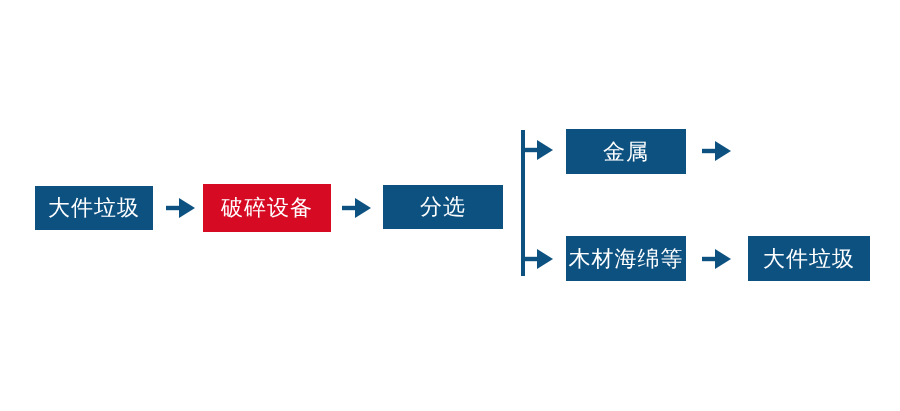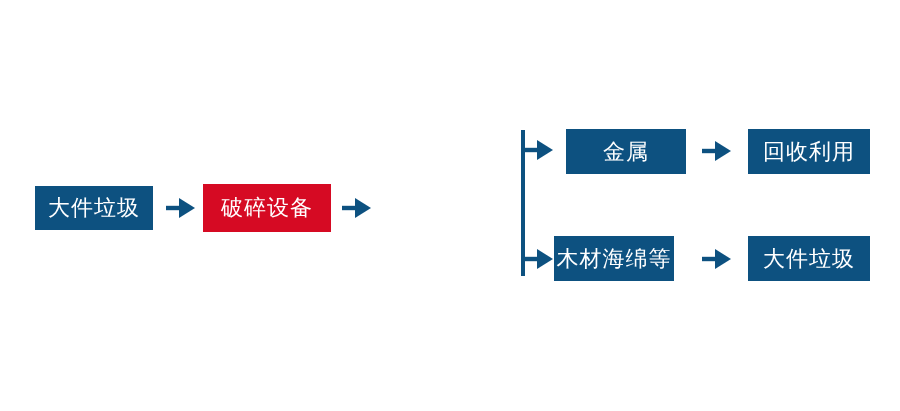--- a/index.html
+++ b/index.html
@@ -54,20 +54,21 @@
 
   <div class="node node-red" style="left: 203px; top: 184px; width: 128px; height: 48px; background: rgb(214, 10, 35);">破碎设备</div>
 
   <div class="arrow" style="left:342px; top:197px;">
     <svg viewBox="0 0 30 22" xmlns="http://www.w3.org/2000/svg">
       <rect x="0" y="8.8" width="17" height="4.4" fill="currentColor"></rect>
       <polygon points="13,1 29,11 13,21" fill="currentColor"></polygon>
     </svg>
   </div>
 
+  <div class="node node-blue" style="left: 383px; top: 185px; width: 120px; height: 44px; background: rgb(13, 81, 128);">分选</div>
 
   <div class="vline" style="left:521px; top:130px; width:4px; height:146px;"></div>
 
   <div class="arrow" style="left:524px; top:139px;">
     <svg viewBox="0 0 30 22" xmlns="http://www.w3.org/2000/svg">
       <rect x="0" y="8.8" width="17" height="4.4" fill="currentColor"></rect>
       <polygon points="13,1 29,11 13,21" fill="currentColor"></polygon>
     </svg>
   </div>
 
@@ -80,23 +81,22 @@
 
   <div class="node node-blue" style="left: 566px; top: 129px; width: 120px; height: 45px; background: rgb(13, 81, 128);">金属</div>
 
   <div class="arrow" style="left:702px; top:140px;">
     <svg viewBox="0 0 30 22" xmlns="http://www.w3.org/2000/svg">
       <rect x="0" y="8.8" width="17" height="4.4" fill="currentColor"></rect>
       <polygon points="13,1 29,11 13,21" fill="currentColor"></polygon>
     </svg>
   </div>
 
-  <div class="node node-blue" style="left: 748px; top: 129px; width: 122px; height: 45px; background: rgb(13, 81, 128);">回收利用</div>
 
-  <div class="node node-blue" style="left: 554px; top: 236px; width: 120px; height: 45px; background: rgb(13, 81, 128);">木材海绵等</div>
+  <div class="node node-blue" style="left: 566px; top: 236px; width: 120px; height: 45px; background: rgb(13, 81, 128);">木材海绵等</div>
 
   <div class="arrow" style="left:702px; top:248px;">
     <svg viewBox="0 0 30 22" xmlns="http://www.w3.org/2000/svg">
       <rect x="0" y="8.8" width="17" height="4.4" fill="currentColor"></rect>
       <polygon points="13,1 29,11 13,21" fill="currentColor"></polygon>
     </svg>
   </div>
 
   <div class="node node-blue" style="left: 748px; top: 236px; width: 122px; height: 45px; background: rgb(13, 81, 128);">大件垃圾</div>
 

